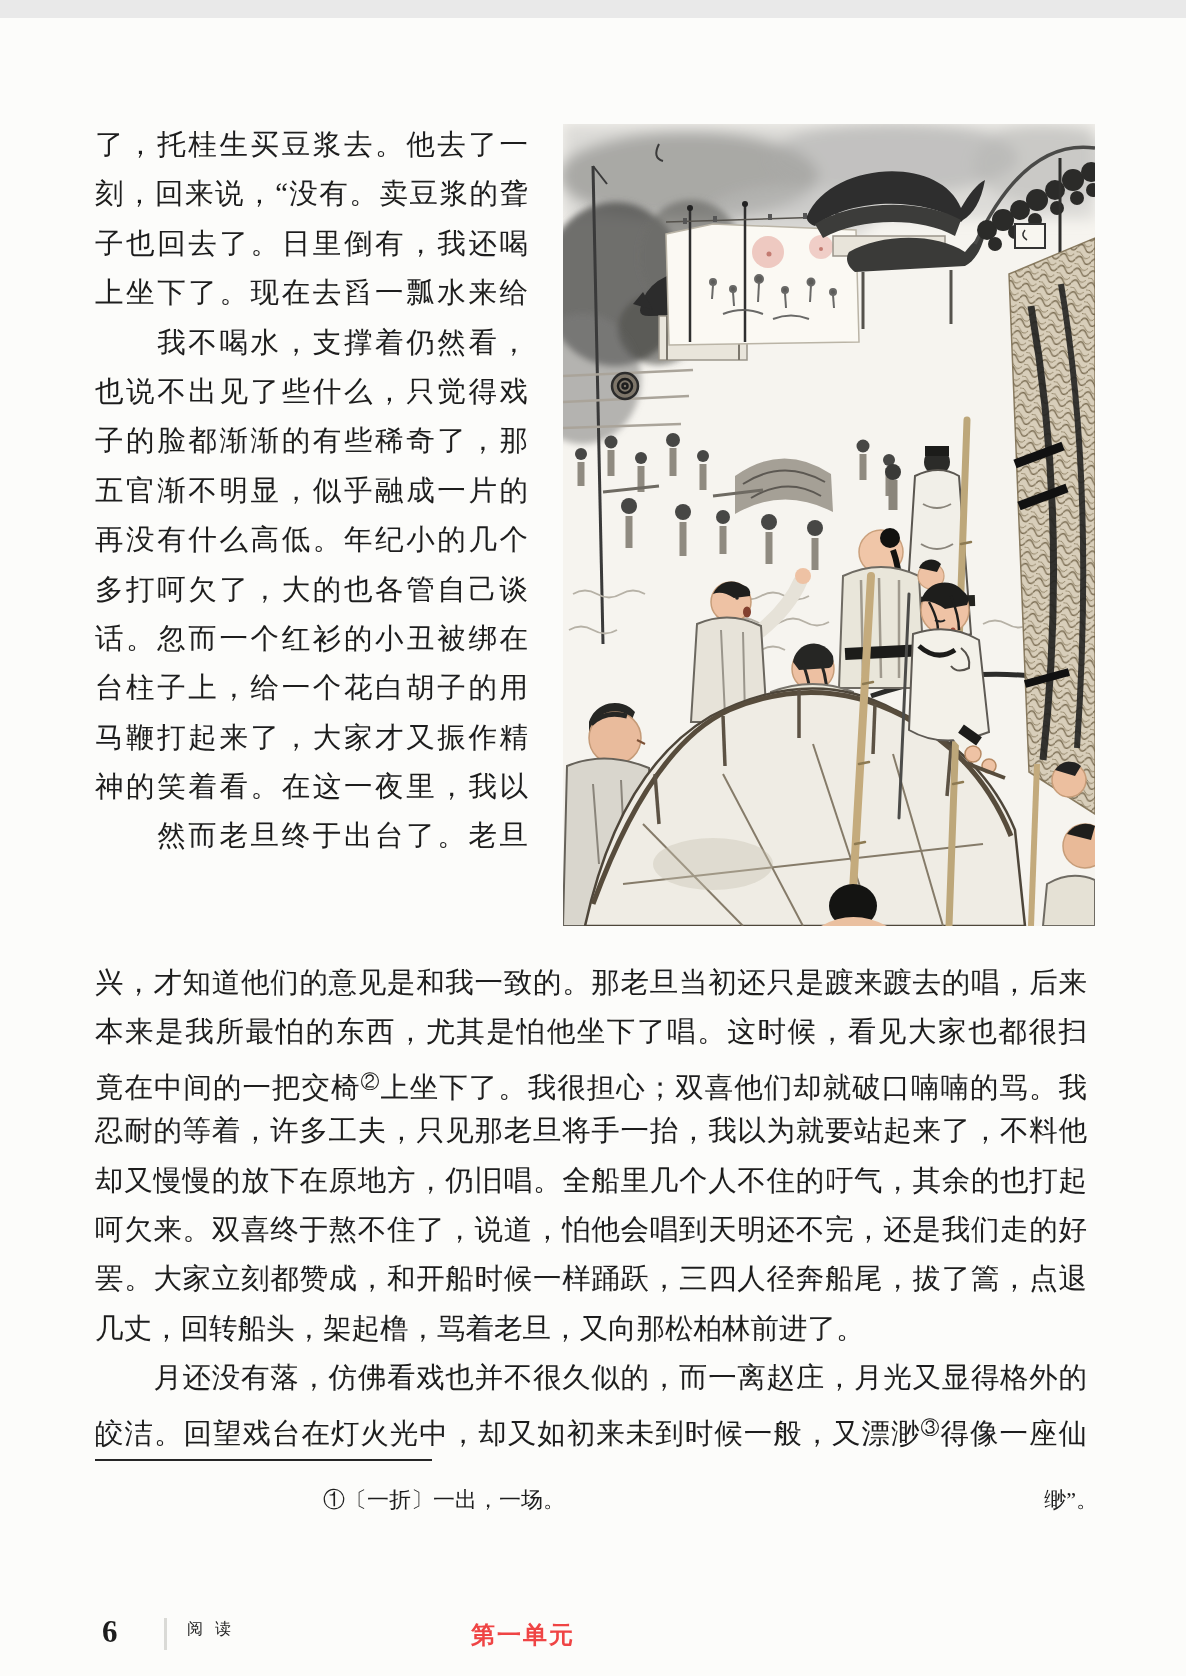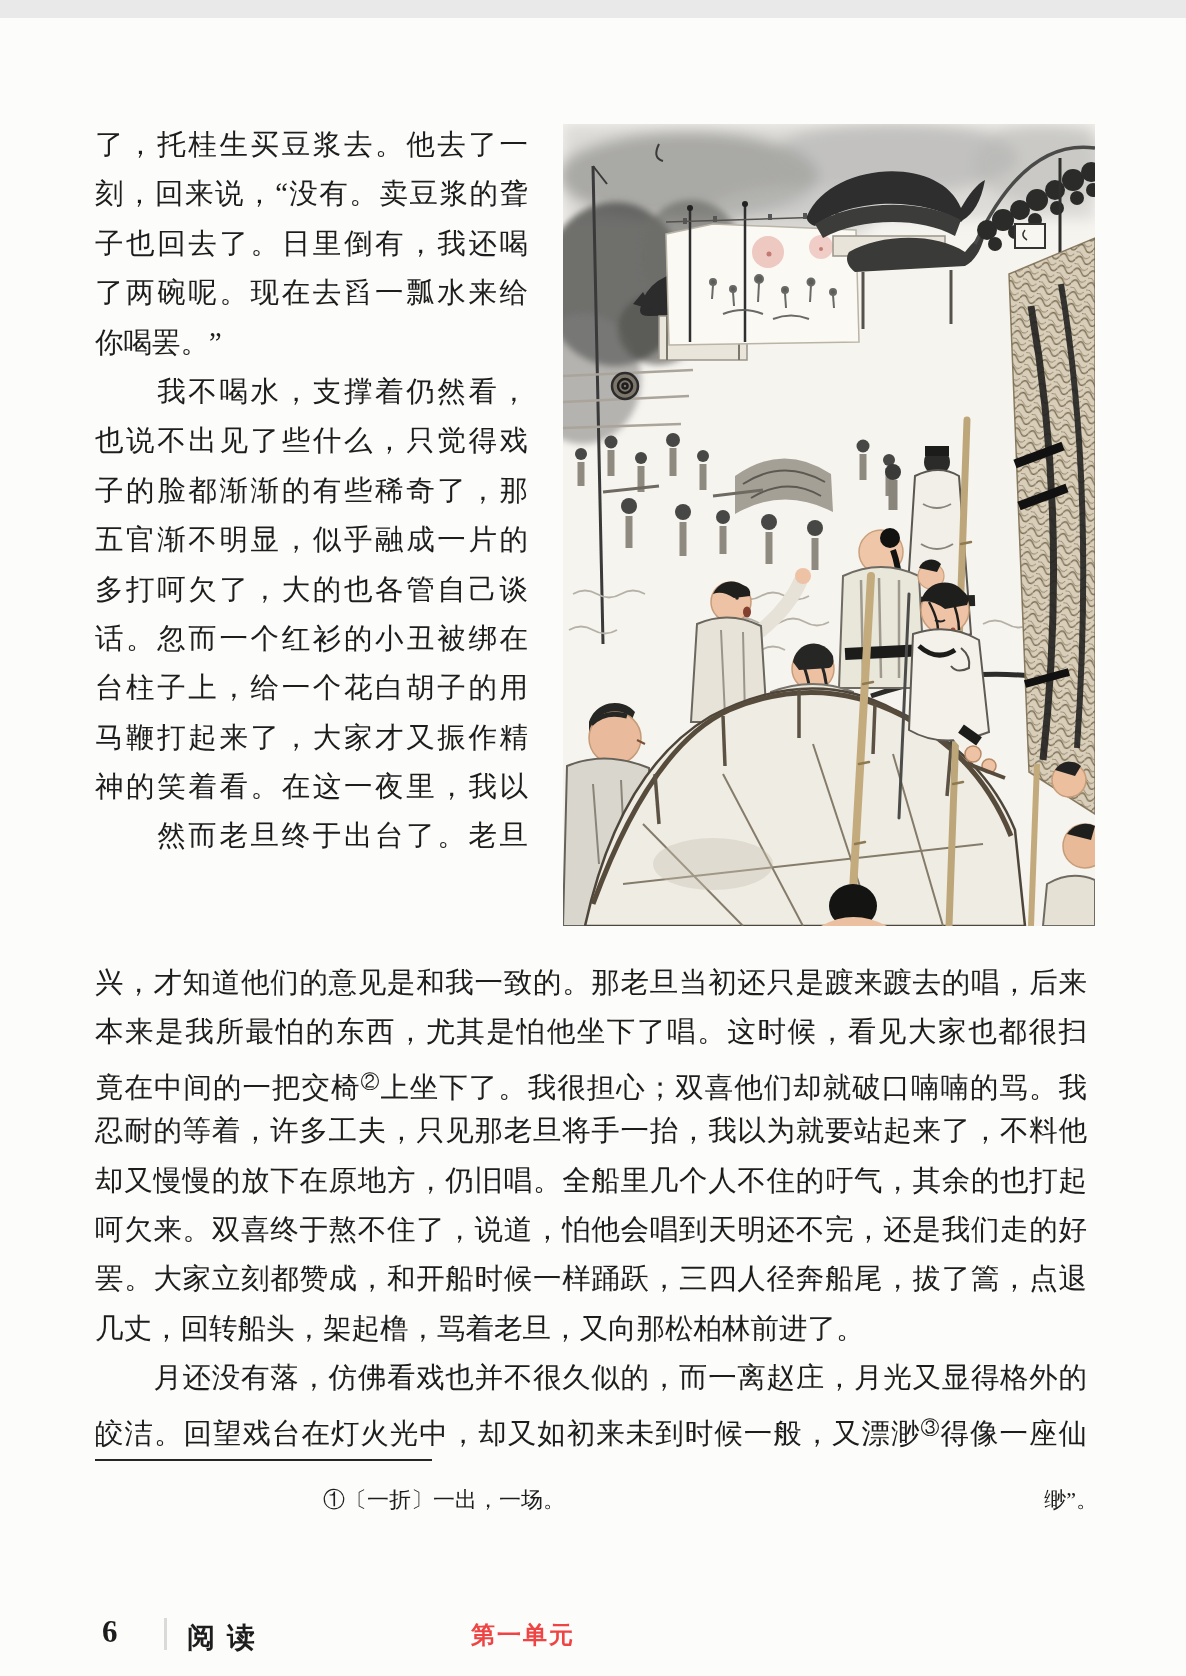--- a/index.html
+++ b/index.html
@@ -24,43 +24,43 @@
   .fn-divider{position:absolute;left:95px;top:1441px;width:337px;height:2px;background:#262626;}
   .fnblock{position:absolute;top:1462px;font-size:22px;}
   .fn-left{left:95px;width:470px;}
   .fn-right{left:618px;width:480px;}
   .fn-line{height:40px;line-height:40px;white-space:nowrap;text-align:right;}
   .fn-line.indent{margin-left:32px;}
   
   .footer{position:absolute;left:0;top:1596px;width:1186px;height:44px;}
   .pagenum{position:absolute;left:102px;top:0;font-size:31px;font-weight:bold;}
   .footer-bar{position:absolute;left:164px;top:4px;width:3px;height:32px;background:#dadad6;}
-  .section-label{position:absolute;left:187px;top:5px;font-size:28px;font-weight:bold;
+  .section-label{position:absolute;left:187px;top:5px;font-size:16px;font-weight:normal;
     font-family:"Liberation Sans","DejaVu Sans",sans-serif;letter-spacing:12px;}
   .unit-label{position:absolute;left:471px;top:5px;font-size:24px;font-weight:bold;
     font-family:"Liberation Sans","DejaVu Sans",sans-serif;letter-spacing:2px;color:#ef4444;}
   
   .illo{position:absolute;left:563px;top:106px;width:532px;height:802px;}
   .illo svg{display:block;width:100%;height:100%;}
 </style>
 </head>
 <body>
 
 <div class="page">
 
   <div class="textcol col-left">
       <div class="line"><span>了，托桂生买豆浆去。他去了一</span></div>
       <div class="line"><span>刻，回来说，“没有。卖豆浆的聋</span></div>
       <div class="line"><span>子也回去了。日里倒有，我还喝</span></div>
-      <div class="line"><span>了两碗呢。现在去舀一瓢水来给</span></div>
-      <div class="line end"><span>你喝罢。”</span></div>
+      <div class="line"><span>上坐下了。现在去舀一瓢水来给</span></div>
       <div class="line"><span>　　我不喝水，支撑着仍然看，</span></div>
       <div class="line"><span>也说不出见了些什么，只觉得戏</span></div>
       <div class="line"><span>子的脸都渐渐的有些稀奇了，那</span></div>
       <div class="line"><span>五官渐不明显，似乎融成一片的</span></div>
+      <div class="line"><span>再没有什么高低。年纪小的几个</span></div>
       <div class="line"><span>多打呵欠了，大的也各管自己谈</span></div>
       <div class="line"><span>话。忽而一个红衫的小丑被绑在</span></div>
       <div class="line"><span>台柱子上，给一个花白胡子的用</span></div>
       <div class="line"><span>马鞭打起来了，大家才又振作精</span></div>
       <div class="line"><span>神的笑着看。在这一夜里，我以</span></div>
       <div class="line"><span>　　然而老旦终于出台了。老旦</span></div>
     </div>
 
   <div class="textcol col-full">
       <div class="line"><span>兴，才知道他们的意见是和我一致的。那老旦当初还只是踱来踱去的唱，后来</span></div>

